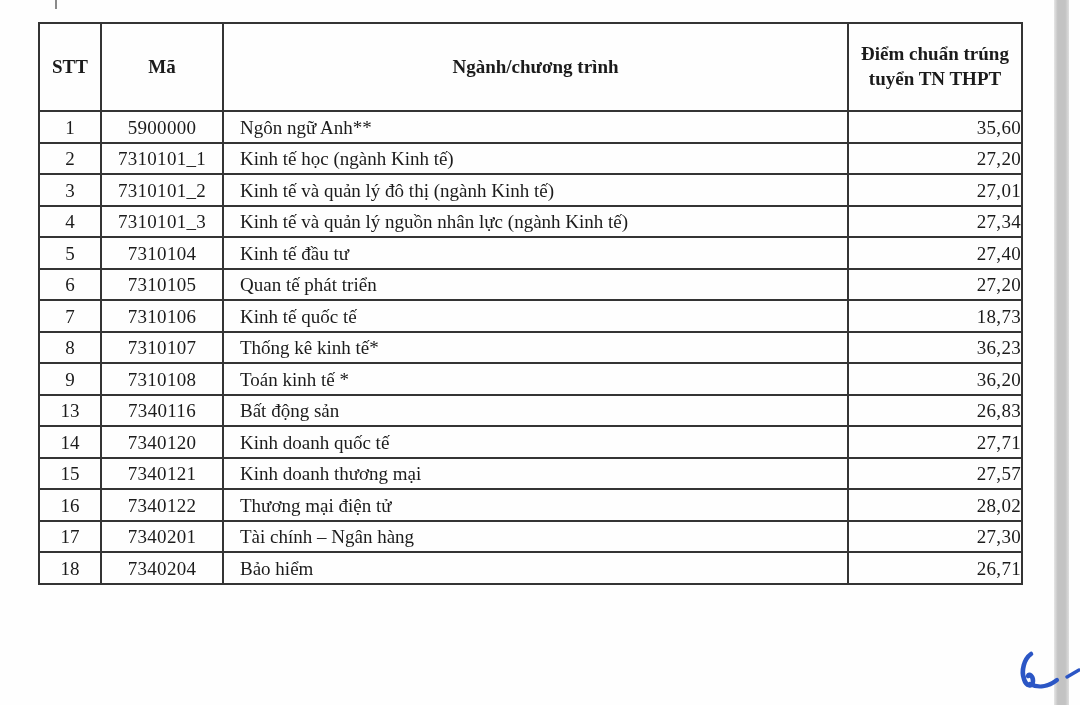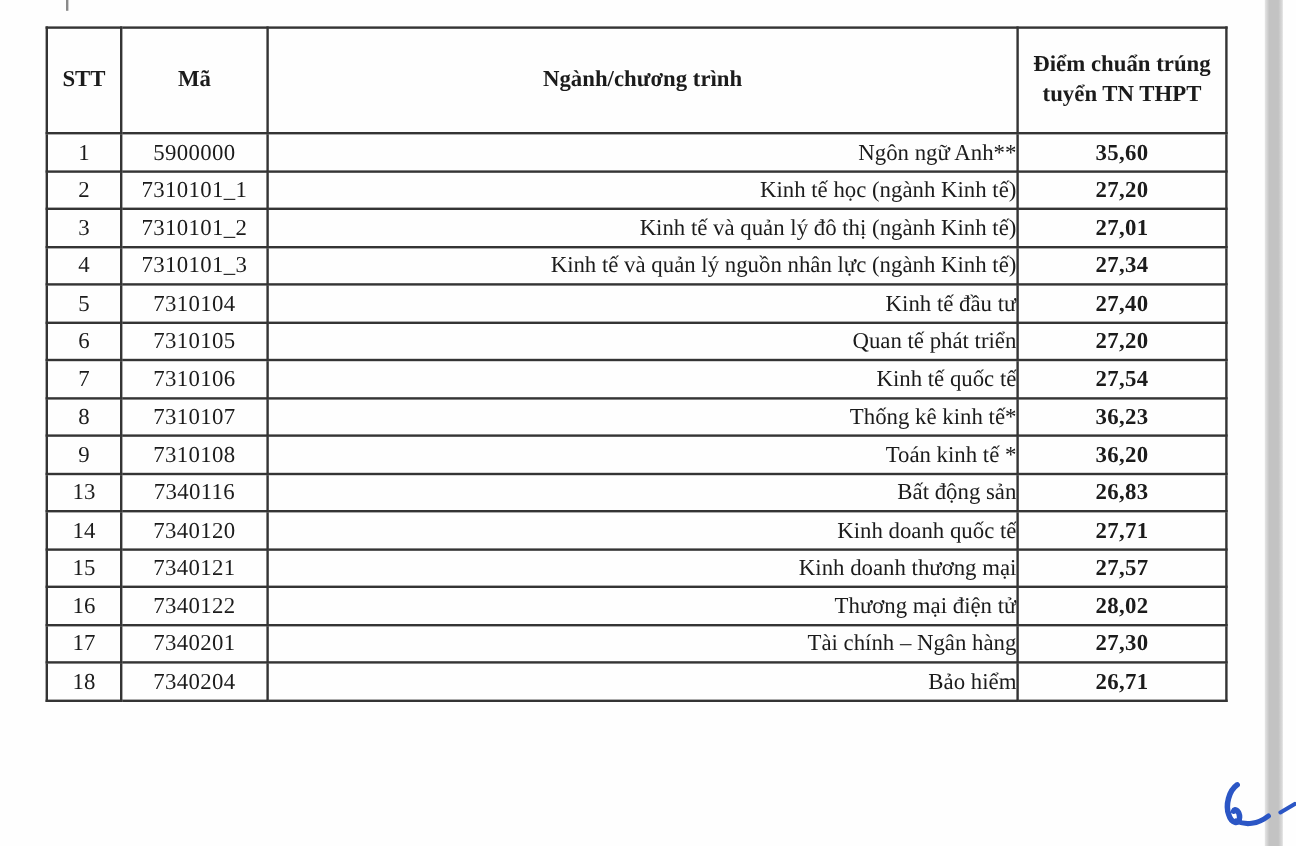--- a/index.html
+++ b/index.html
@@ -44,22 +44,22 @@
   thead tr { height: 88px; }
   th {
     font-weight: bold;
     text-align: center;
     padding: 0 10px;
   }
   tbody tr { height: 31.5px; }
   td { padding-top: 3px; }
   td.stt  { text-align: center; }
   td.ma   { text-align: center; letter-spacing: 0.3px; }
-  td.nganh{ text-align: right; padding-left: 16px; }
-  td.diem { text-align: center; font-weight: bold; letter-spacing: 0.3px; }
+  td.nganh{ text-align: left; padding-left: 16px; }
+  td.diem { text-align: right; font-weight: normal; letter-spacing: 0.3px; }
   
   .edge-bar {
     position: absolute;
     left: 1054px; top: 0;
     width: 15px; height: 705px;
     background: linear-gradient(to right, #e6e6e6 0%, #c3c3c3 25%, #c3c3c3 75%, #dedede 100%);
   }
   .pen-mark {
     position: absolute;
     left: 1013px; top: 650px;
@@ -123,21 +123,21 @@
         <tr>
       <td class="stt">6</td>
       <td class="ma">7310105</td>
       <td class="nganh">Quan tế phát triển</td>
       <td class="diem">27,20</td>
     </tr>
         <tr>
       <td class="stt">7</td>
       <td class="ma">7310106</td>
       <td class="nganh">Kinh tế quốc tế</td>
-      <td class="diem">27,54</td>
+      <td class="diem">18,73</td>
     </tr>
         <tr>
       <td class="stt">8</td>
       <td class="ma">7310107</td>
       <td class="nganh">Thống kê kinh tế*</td>
       <td class="diem">36,23</td>
     </tr>
         <tr>
       <td class="stt">9</td>
       <td class="ma">7310108</td>

